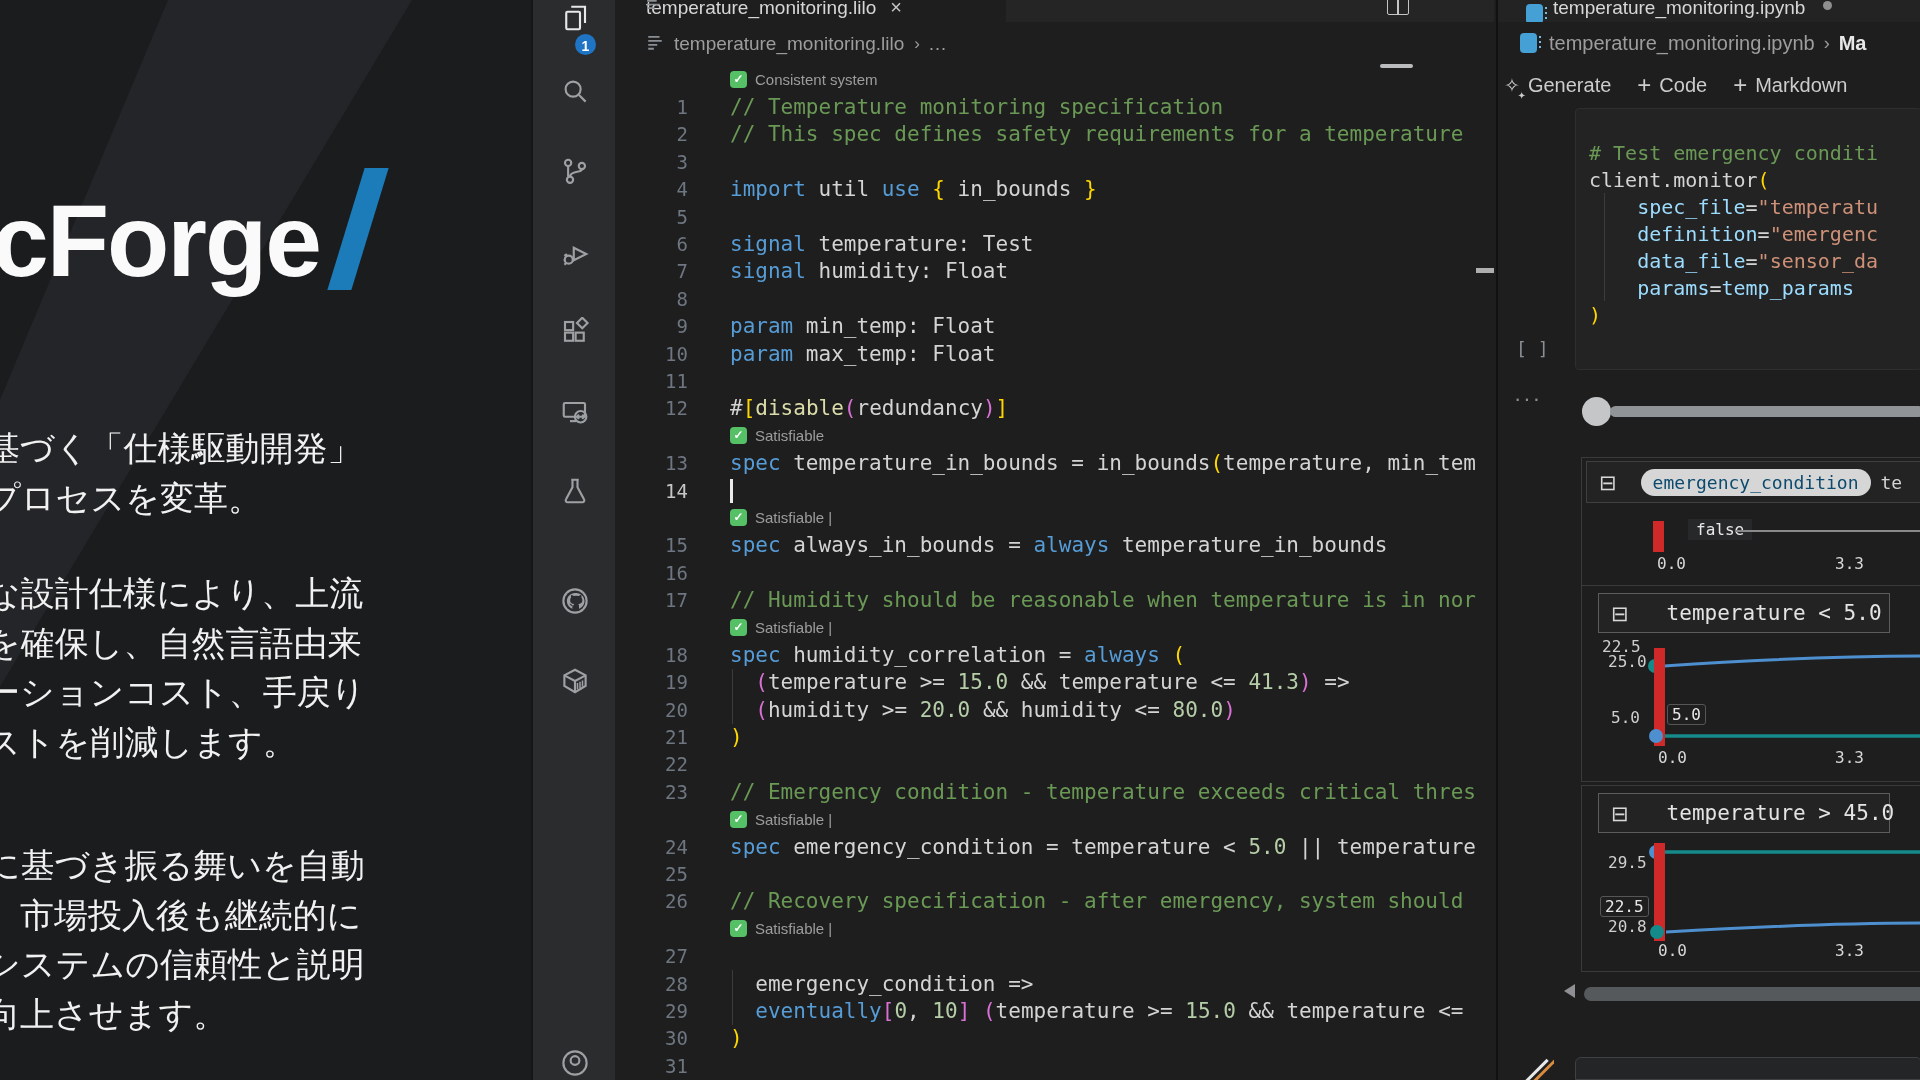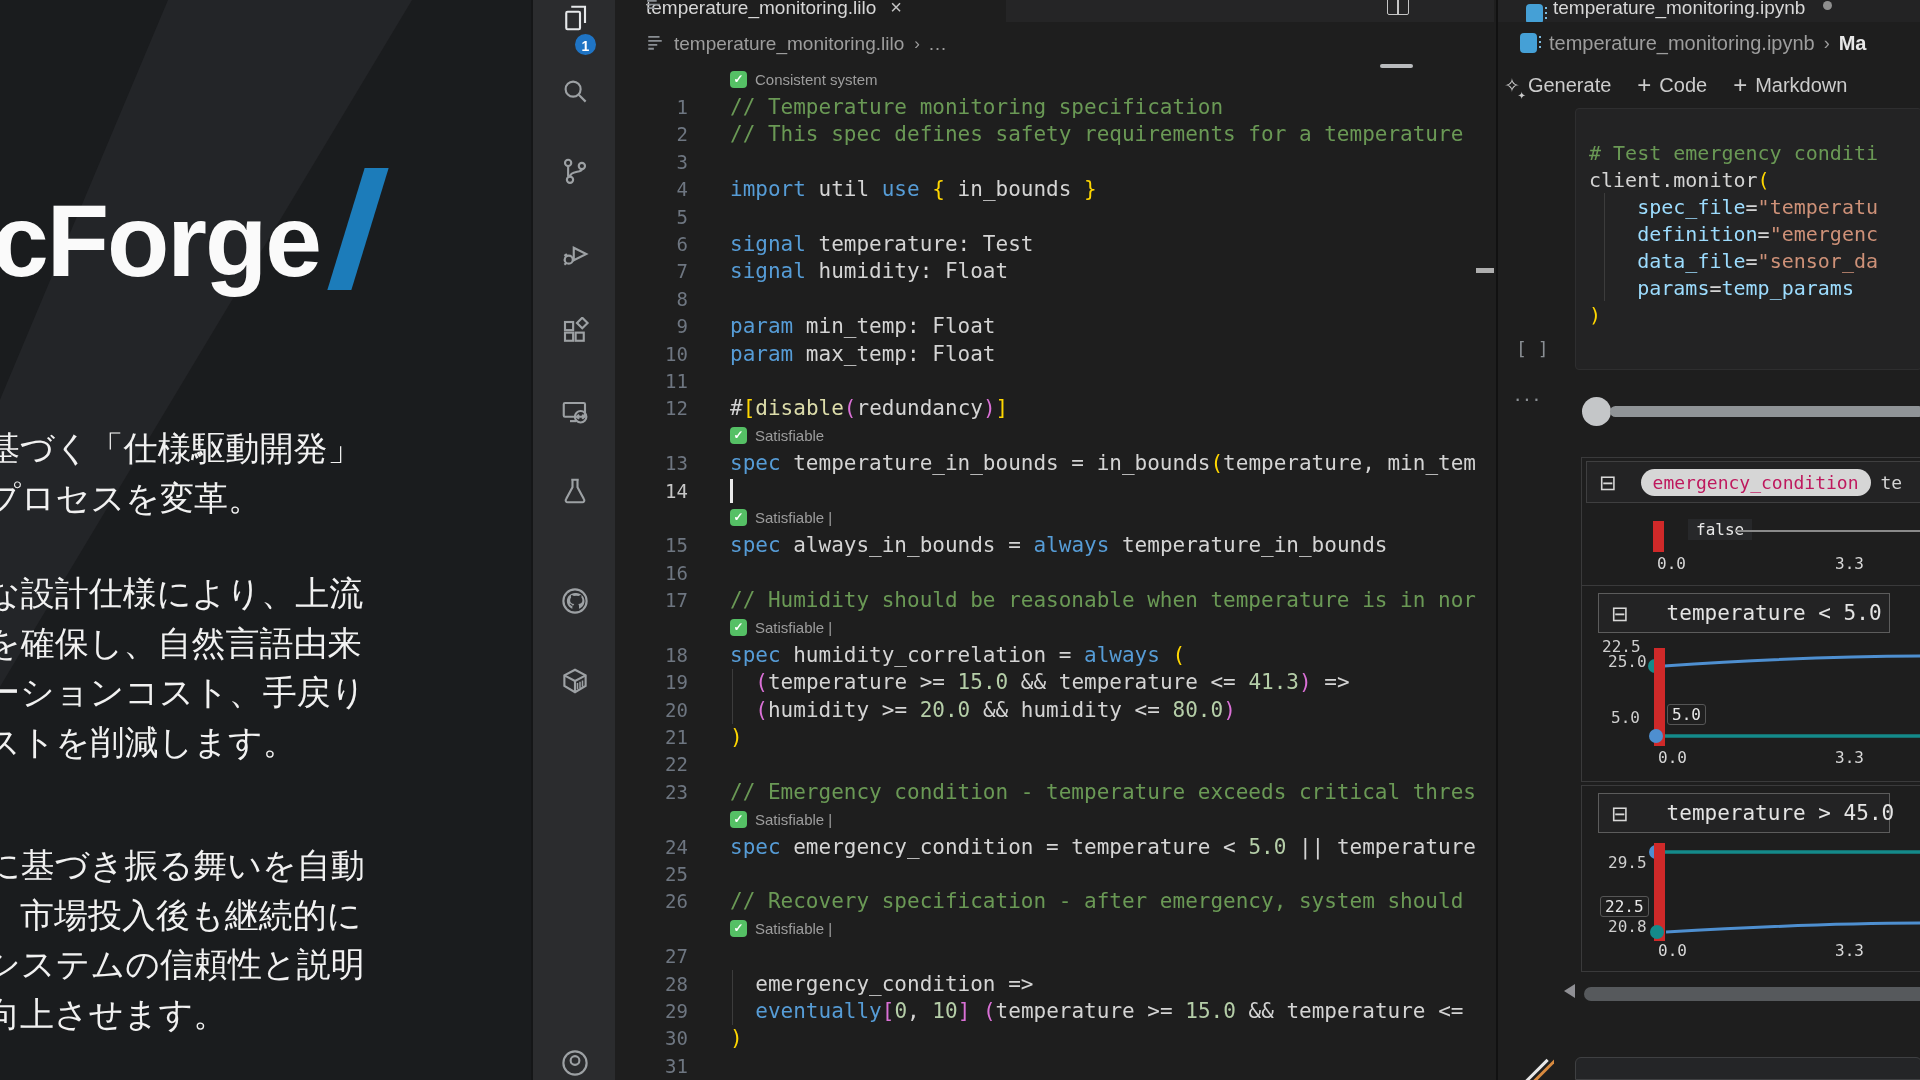--- a/index.html
+++ b/index.html
@@ -93,21 +93,21 @@
   
   .widget { position:absolute; left:83px; right:-2px; border:1px solid #3a3a3b; background:#1e1e1e; }
   #w1 { top:457px; height:131px; }
   #w2 { top:585px; height:197px; }
   #w3 { top:785px; height:187px; }
   .w-header { position:absolute; display:flex; align-items:center; background:#232324; border:1px solid #5c5c5c; }
   #w1 .w-header { left:4px; top:3px; right:-2px; height:42px; border-color:#3f3f40; }
   #w2 .w-header, #w3 .w-header { left:16px; top:7px; width:292px; height:40px; }
   .w-collapse { font-size:21px; color:#d8d8d8; margin:0 0 0 12px; line-height:1; }
   .w-title { color:#e4e4e4; font-family:"DejaVu Sans Mono", monospace; font-size:21px; margin-left:38px; white-space:nowrap; }
-  .w-pill { background:#d6d6d6; color:#be185d; font-family:"DejaVu Sans Mono", monospace; font-size:18px;
+  .w-pill { background:#d6d6d6; color:#0c4a6e; font-family:"DejaVu Sans Mono", monospace; font-size:18px;
             border-radius:14px; padding:3px 12px; margin-left:24px; white-space:nowrap; }
   .w-after { color:#d4d4d4; font-family:"DejaVu Sans Mono", monospace; font-size:18px; margin-left:10px; }
   .redbar { position:absolute; width:11px; background:#cf2929; }
   .dot { position:absolute; width:14px; height:14px; border-radius:50%; }
   .dot.blue { background:#4e8fd0; } .dot.teal { background:#148a8a; }
   .plotsvg { position:absolute; left:0; top:0; }
   .tick { position:absolute; color:#d8d8d8; font-family:"DejaVu Sans Mono", monospace; font-size:16px; }
   .ylab  { position:absolute; color:#cfcfcf; font-family:"DejaVu Sans Mono", monospace; font-size:16px; white-space:nowrap; }
   .valbox { position:absolute; color:#e8e8e8; font-family:"DejaVu Sans Mono", monospace; font-size:16px;
             border:1px solid #565656; background:#1f1f1f; padding:0 4px; border-radius:3px; }

